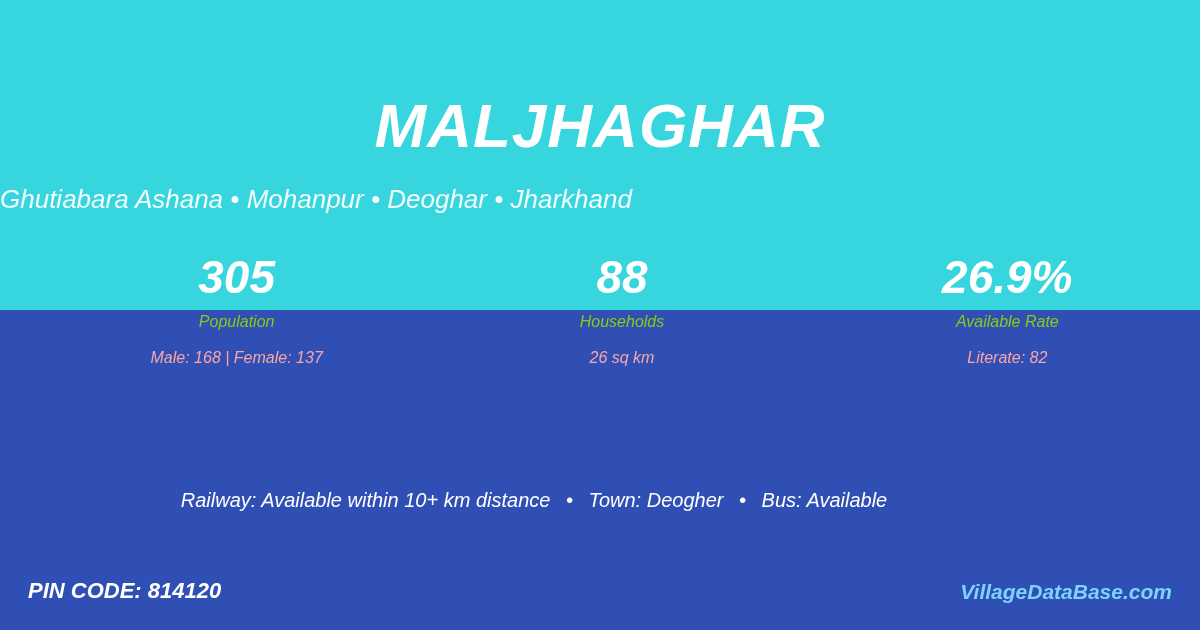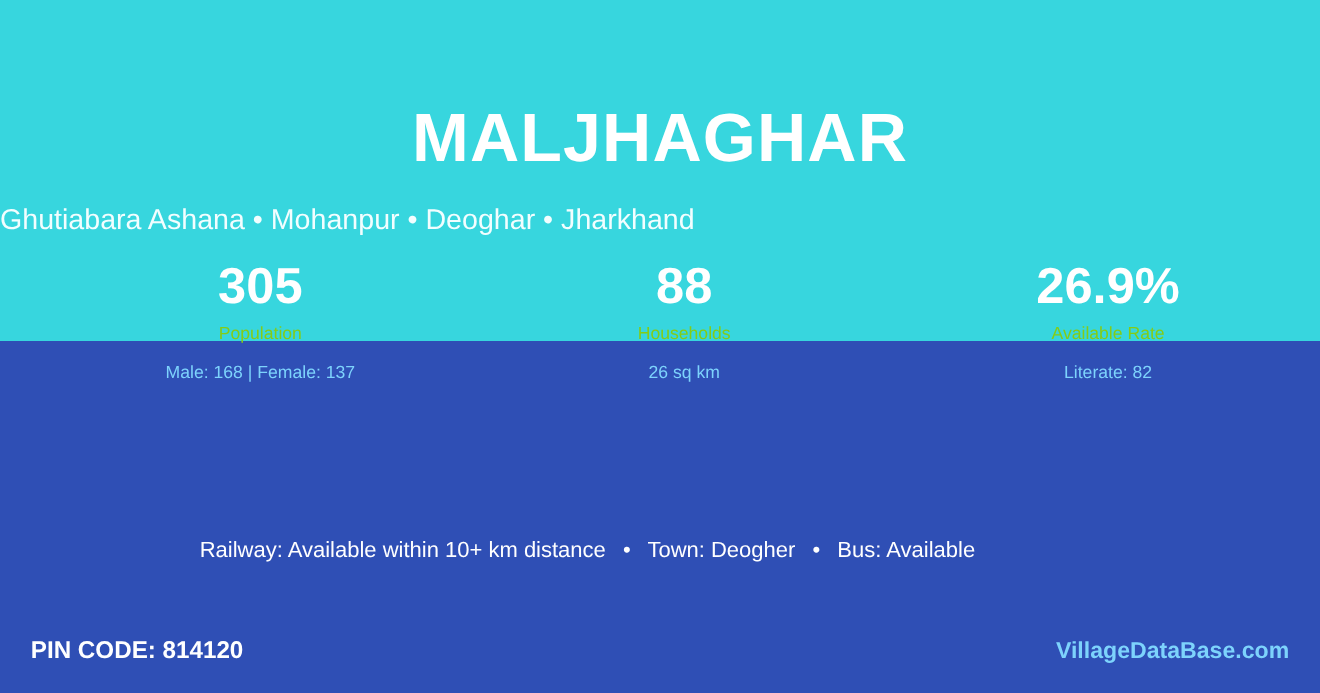--- a/index.html
+++ b/index.html
@@ -7,20 +7,21 @@
     width: 1200px;
     height: 630px;
     font-family: "Liberation Sans", sans-serif;
     overflow: hidden;
   }
   .card {
     position: relative;
     width: 1200px;
     height: 630px;
     background: #2f4fb5;
+    font-style: italic;
   }
   .top-band {
     position: absolute;
     left: 0; top: 0;
     width: 1200px;
     height: 310px;
     background: #37d6de;
   }
   .title {
     position: absolute;
@@ -40,21 +41,21 @@
     width: 1200px;
     text-align: left;
     color: #f2feff;
     font-size: 26px;
     font-weight: normal;
     line-height: 32px;
     white-space: nowrap;
   }
   .stats {
     position: absolute;
-    left: 0; top: 230px;
+    left: 0; top: 248px;
     width: 1200px;
     display: flex;
     padding-left: 44px;
   }
   .stat {
     width: 400px;
     text-align: center;
   }
   .stat-value {
     color: #ffffff;
@@ -65,21 +66,21 @@
   }
   .stat-label {
     color: #84cc16;
     font-size: 16px;
     font-weight: normal;
     line-height: 30px;
     margin-top: 1px;
     white-space: nowrap;
   }
   .stat-sub {
-    color: #7dd3fc;
+    color: #fca5a5;
     font-size: 16px;
     font-weight: normal;
     line-height: 22px;
     margin-top: 10px;
     white-space: nowrap;
   }
   .amenities {
     position: absolute;
     left: 0; top: 486px;
     width: 1068px;

